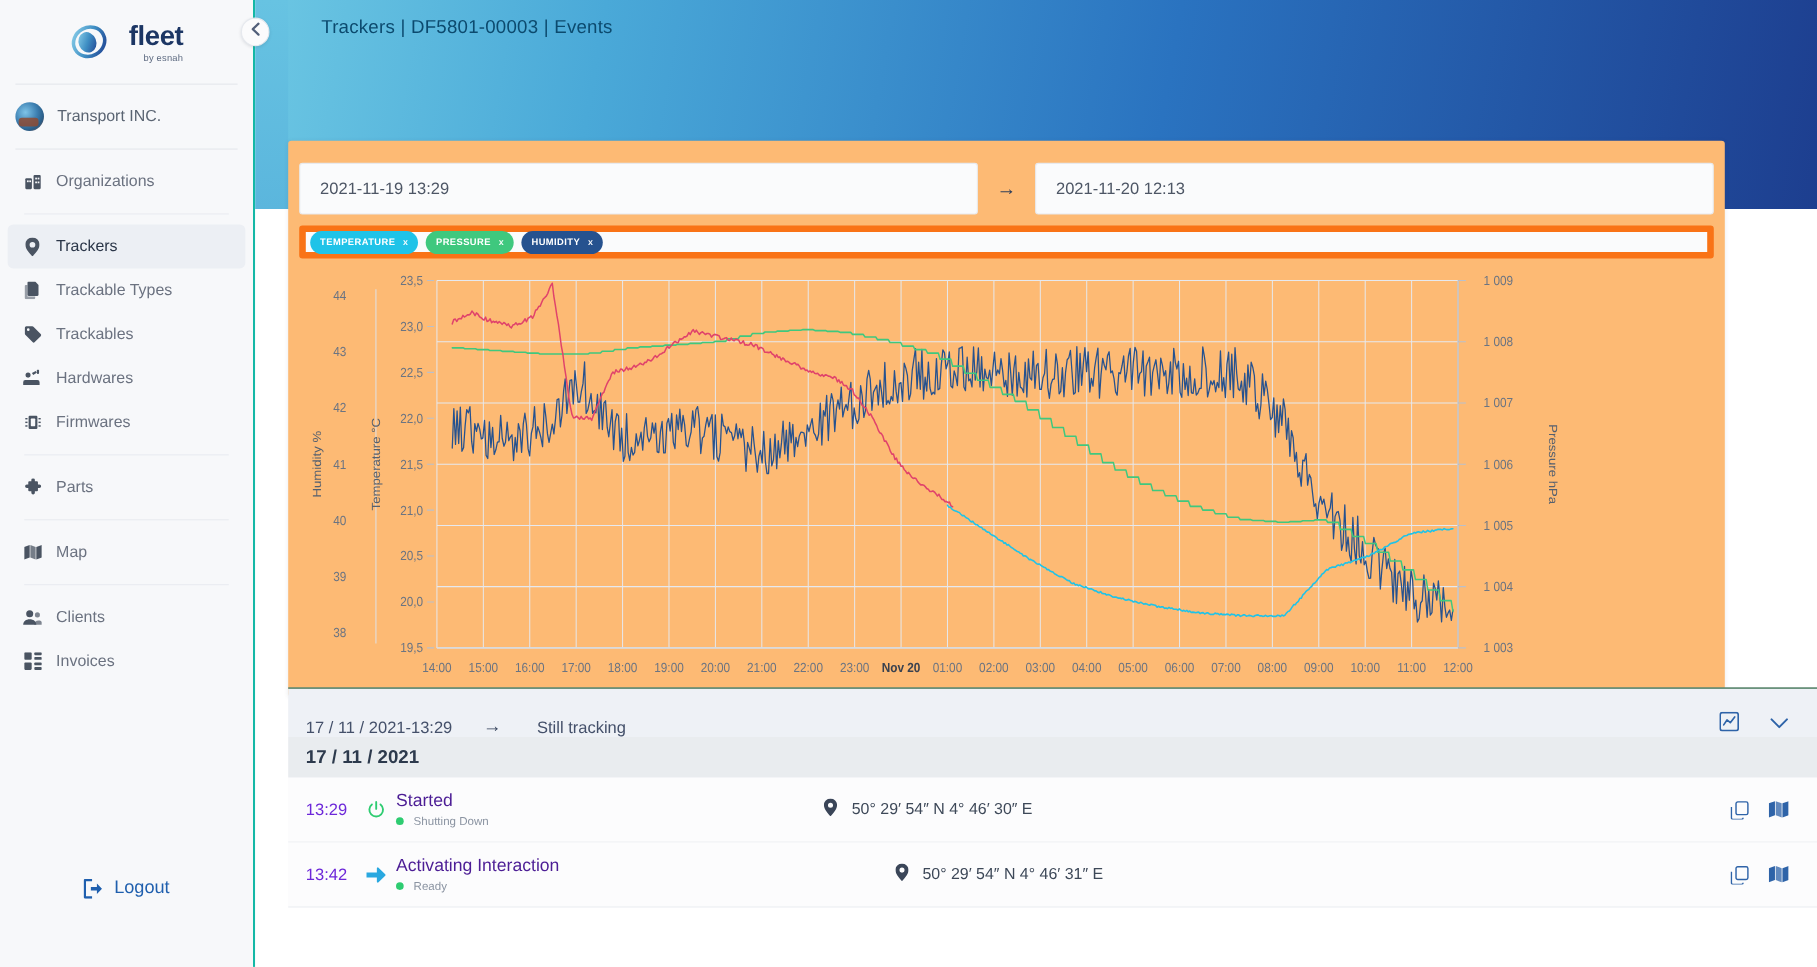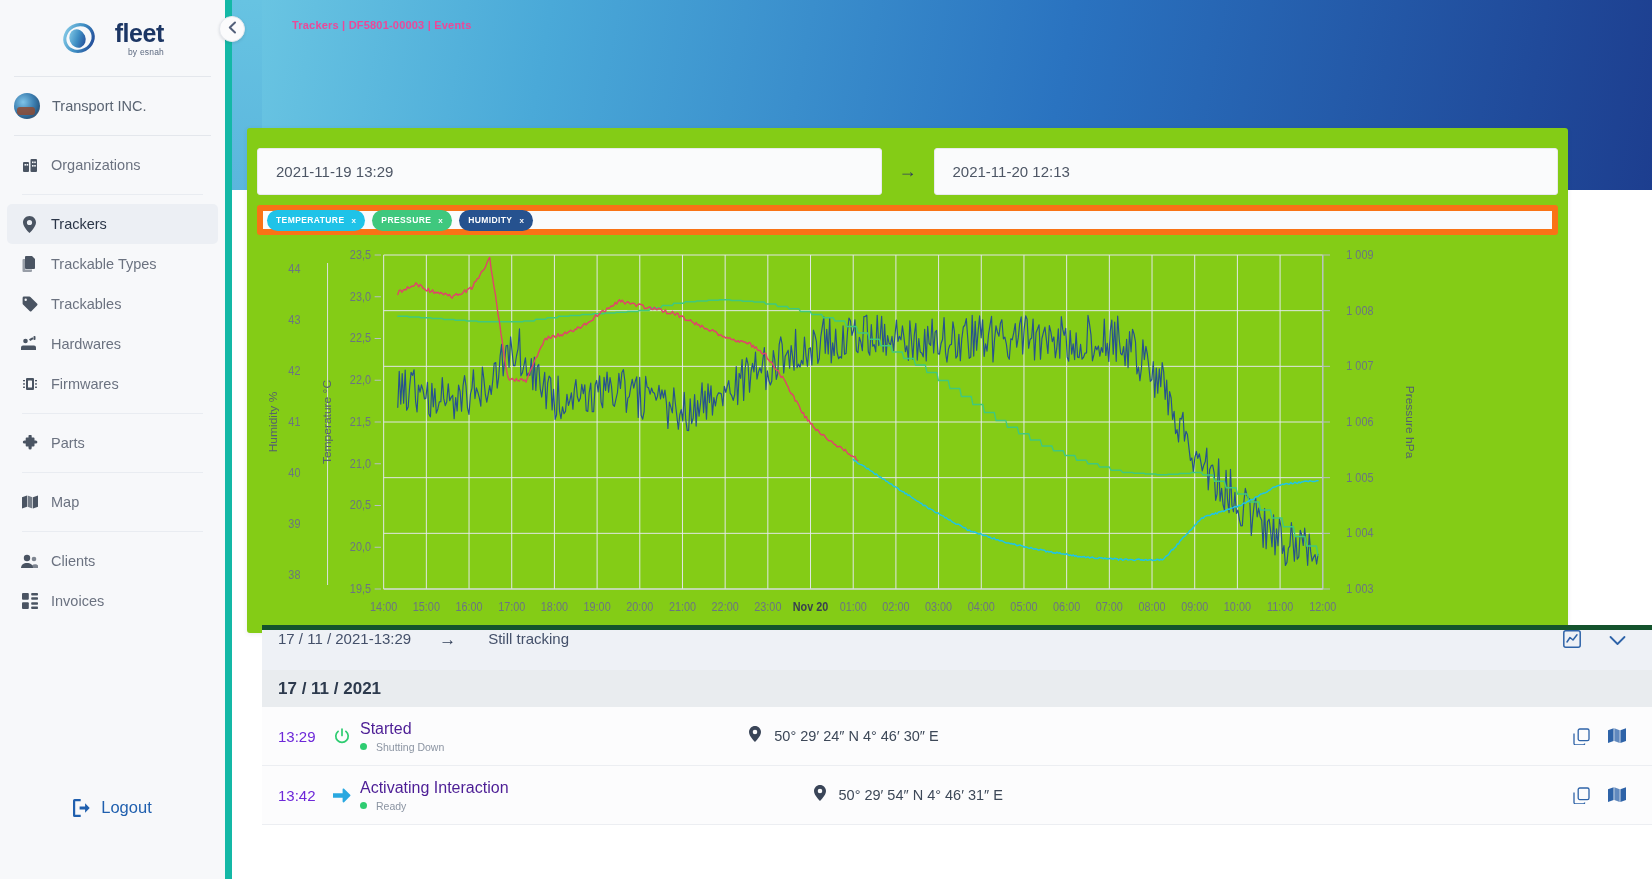--- a/index.html
+++ b/index.html
@@ -8,21 +8,21 @@
     font-family: "Liberation Sans", sans-serif;
     background: #ffffff;
     overflow: hidden;
   }
   .app { display: flex; width: 1652px; height: 879px; position: relative; }
 
   
   .sidebar {
     width: 232px; height: 879px;
     background: #f7f8fa;
-    border-right: 7px solid #14b8a6;
+    border-right: 2px solid #14b8a6;
     display: flex; flex-direction: column;
     flex: 0 0 232px;
     position: relative;
   }
   .logo-wrap {
     height: 76px; display: flex; align-items: center; justify-content: center;
   }
   .logo { display: flex; align-items: flex-end; gap: 3px; }
   .logo-mark { width: 36px; height: 36px; position: relative; }
   .logo-text { display: flex; flex-direction: column; align-items: flex-end; line-height: 1; }
@@ -81,26 +81,26 @@
     position: absolute; left: 0; top: 0; width: 100%; height: 190px;
     background: linear-gradient(100deg, #6cc7e3 0%, #4aa9d8 22%, #2a73c0 58%, #1d3e8f 100%);
   }
   .topbar-strip {
     position: absolute; left: 0; top: 0; width: 30px; height: 190px;
     background: linear-gradient(180deg,#67c3e2,#5bb6dd);
   }
   .crumb {
     position: absolute; left: 30px; top: 0; height: 50px;
     display: flex; align-items: center; padding-left: 30px;
-    color: #ec4899; font-size: 11px; font-weight: 700; letter-spacing: .2px;
+    color: #0c4a6e; font-size: 17px; font-weight: 400; letter-spacing: .2px;
   }
 
   .card {
-    position: absolute; left: 15px; top: 128px; right: 84px;
-    background: #84cc16;
+    position: absolute; left: 30px; top: 128px; right: 84px;
+    background: #fdba74;
     border-radius: 3px;
     box-shadow: 0 1px 4px rgba(40,55,80,.10);
     padding: 20px 10px 0 10px;
   }
   .range-row { display: flex; align-items: center; gap: 0; padding: 0 0 10px 0; }
   .range-input {
     flex: 1 1 0; height: 47px; background: #fafbfc;
     border: 1px solid #e8eaee; border-radius: 3px;
     display: flex; align-items: center; padding: 0 18px;
     color: #4d5665; font-size: 15px;
@@ -118,22 +118,22 @@
   }
   .chip .x { font-size: 8px; opacity: .95; cursor: pointer; }
 
   
   .chart-area { position: relative; height: 392px; }
   .chart-svg { display: block; width: 100%; height: 392px; }
 
   
   .summary {
     position: absolute; left: 30px; right: 0; top: 625px; height: 45px;
-    background: #eef1f6; display: flex; align-items: flex-start;
-    padding: 0 26px 0 16px; border-top: 5px solid #14532d;
+    background: #eef1f6; display: flex; align-items: flex-end;
+    padding: 0 26px 0 16px; border-top: 1px solid #14532d;
   }
   .sum-date { font-size: 15px; color: #44506a; }
   .sum-arrow { color: #33415a; font-size: 17px; margin: 0 32px 0 28px; }
   .sum-status { font-size: 15px; color: #44506a; }
   .sum-right { margin-left: auto; display: flex; align-items: center; gap: 28px; color: #2e63a8; }
 
   .day-head {
     position: absolute; left: 30px; right: 0; top: 670px; height: 37px;
     background: #e9ecef; display: flex; align-items: center; padding-left: 16px;
     font-size: 17px; font-weight: 700; color: #2d3a4d;
@@ -528,21 +528,21 @@
             <span class="ev-dot" style="background:#2ecc71"></span>
             <span class="ev-sub-txt">Shutting Down</span>
           </span>
         </span>
         <span class="ev-loc">
           <span class="pin">
             <svg width="12" height="16" viewBox="0 0 12 16" fill="currentColor">
                 <path d="M6 0C2.7 0 0 2.7 0 6c0 4.3 6 10 6 10s6-5.7 6-10c0-3.3-2.7-6-6-6zm0 8.3A2.3 2.3 0 116 3.7a2.3 2.3 0 010 4.6z"></path>
               </svg>
           </span>
-          <span class="ev-coords">50° 29′ 24″ N  4° 46′ 30″ E</span>
+          <span class="ev-coords">50° 29′ 54″ N  4° 46′ 30″ E</span>
         </span>
         <span class="ev-actions">
           <span class="btn">
             <svg width="17" height="17" viewBox="0 0 17 17" fill="none" stroke="currentColor" stroke-width="1.3">
                 <rect x="5.2" y="1" width="10.8" height="11.6" rx="1.6"></rect>
                 <path d="M11.6 15.4a1.6 1.6 0 01-1.6 1.6H2.6A1.6 1.6 0 011 15.4V5.6"></path>
               </svg>
           </span>
           <span class="btn">
             <svg width="18" height="16" viewBox="0 0 18 16" fill="currentColor">

